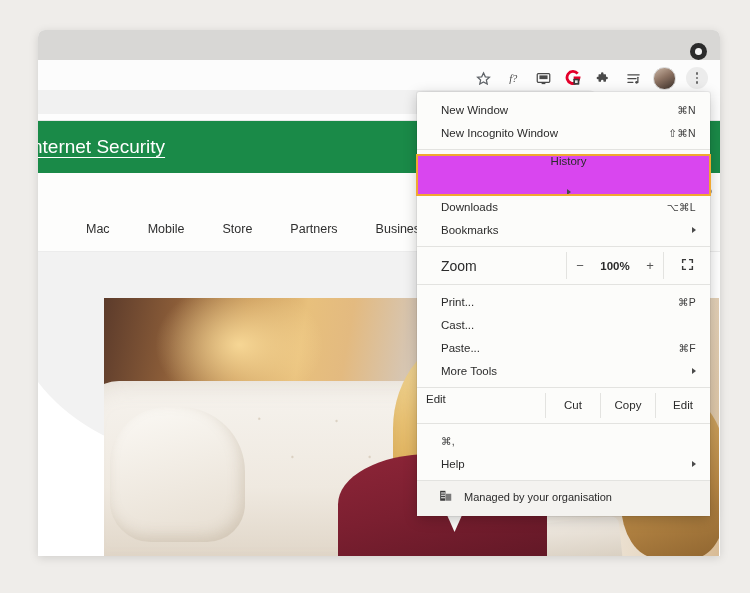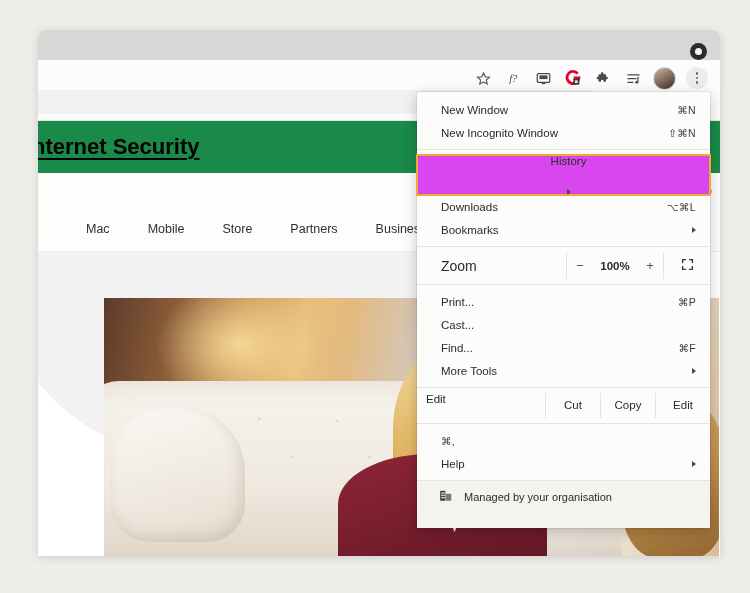--- a/index.html
+++ b/index.html
@@ -149,23 +149,23 @@
     overflow: hidden;
   }
   .green-band {
     background: #1a8a48;
     height: 52px;
     display: flex;
     align-items: center;
     padding-left: 0;
   }
   .green-band .gtext {
-    color: #000000;
-    font-size: 22px;
-    font-weight: bold;
+    color: #ffffff;
+    font-size: 19px;
+    font-weight: normal;
     text-decoration: underline;
     text-underline-offset: 4px;
     margin-left: -6px;
     white-space: nowrap;
   }
 
   .util-row {
     height: 34px;
     background: #fdfdfc;
     display: flex;
@@ -468,21 +468,21 @@
     line-height: 25px;
     font-size: 11.5px;
   }
 
   
   .managed {
     display: flex;
     align-items: center;
     gap: 11px;
     height: 31px;
-    padding: 0 14px 16px 22px;
+    padding: 0 14px 4px 22px;
     background: #f4f3f0;
     border-top: 1px solid #e3e3e0;
     font-size: 11px;
     color: #2b2b2b;
     margin-top: 5px;
   }
 </style>
 </head>
 <body>
 
@@ -694,21 +694,21 @@
       <span class="lbl">Print...</span>
       <span class="sc">⌘P</span>
     </div>
 
     <div class="mi">
       <span class="lbl">Cast...</span>
       <span class="sc"></span>
     </div>
 
     <div class="mi">
-      <span class="lbl">Find...</span>
+      <span class="lbl">Paste...</span>
       <span class="sc">⌘F</span>
     </div>
 
     <div class="mi">
       <span class="lbl">More Tools</span>
       <span class="arrow"></span>
     </div>
 
     <div class="sep"></div>
 

